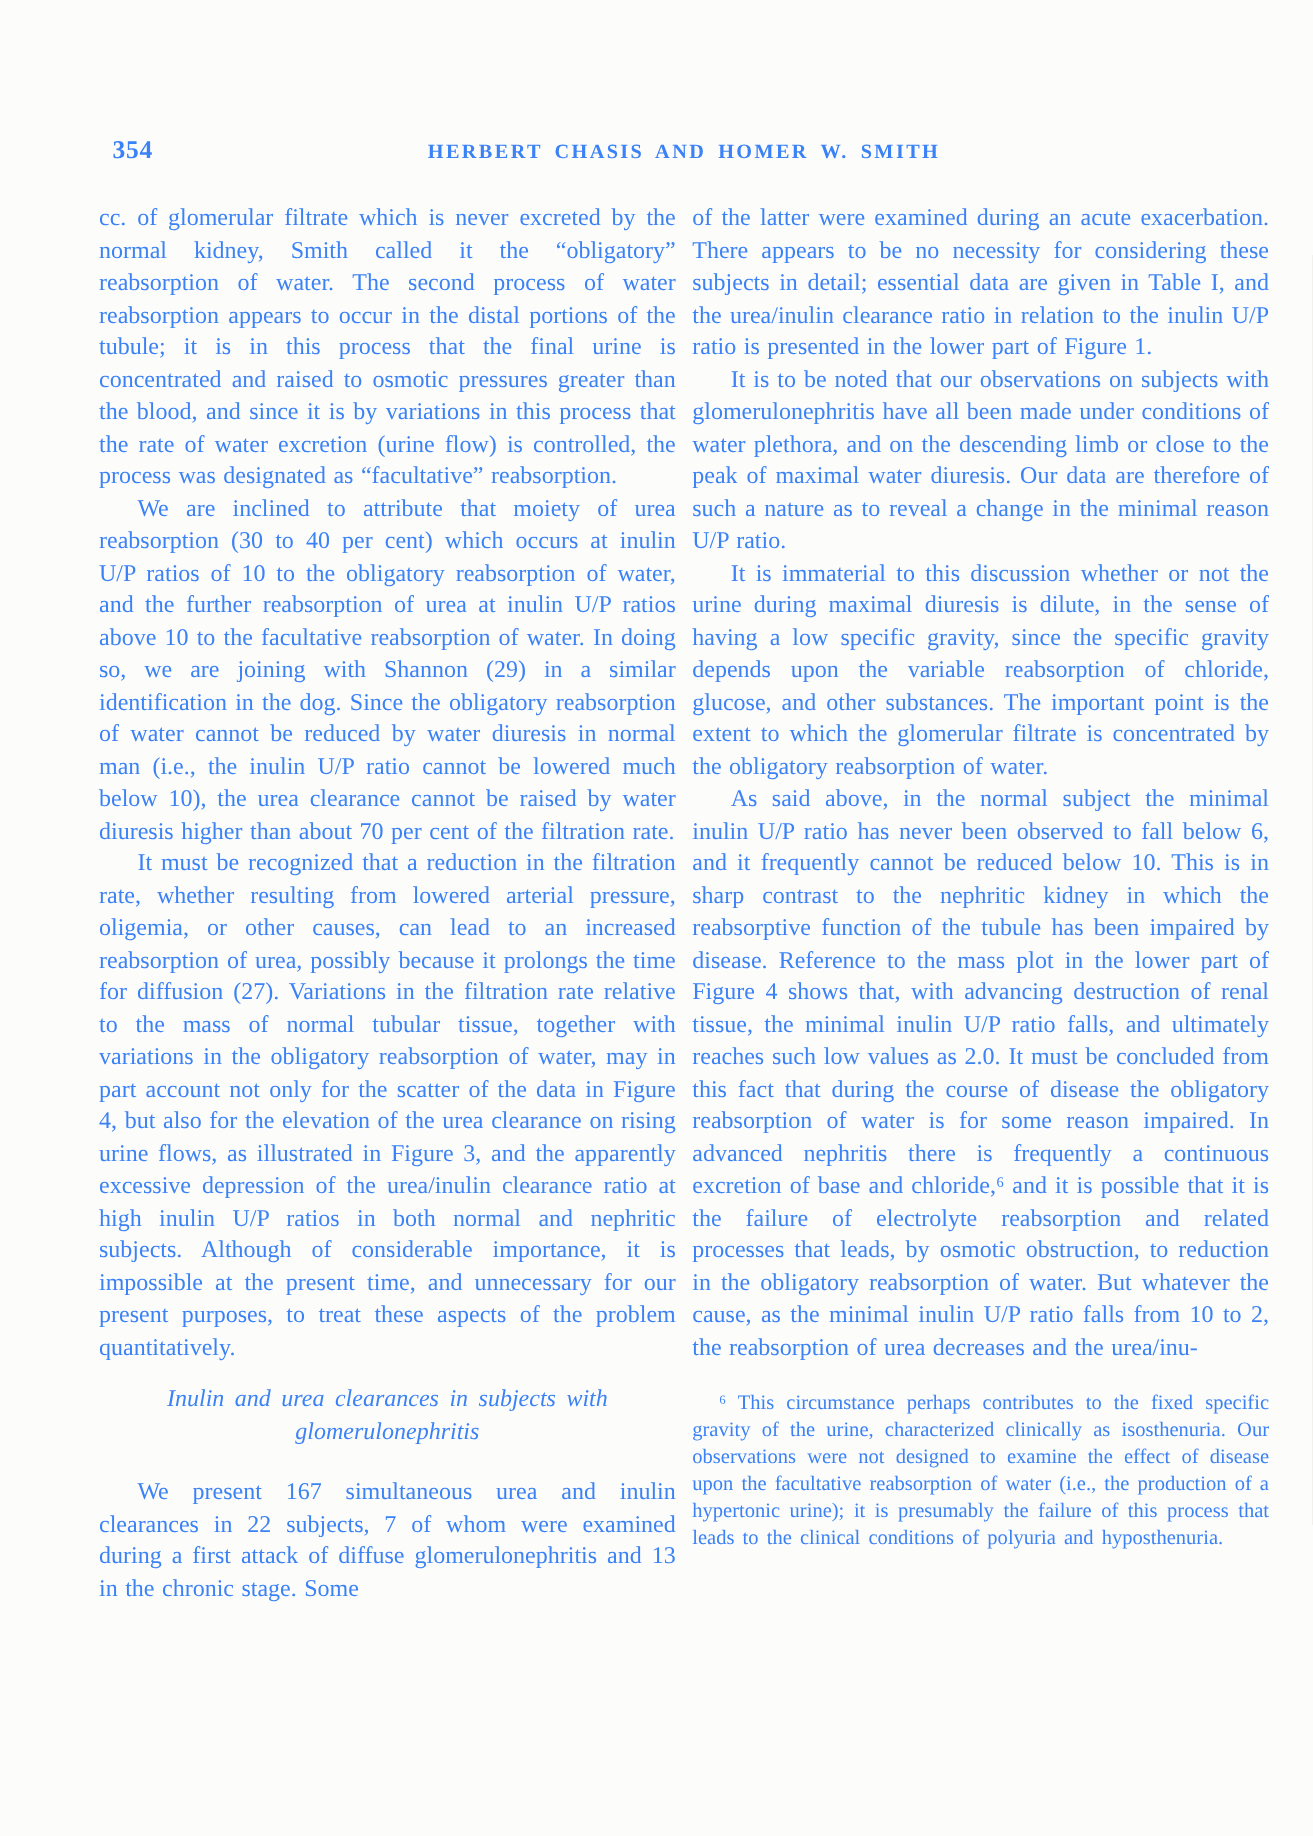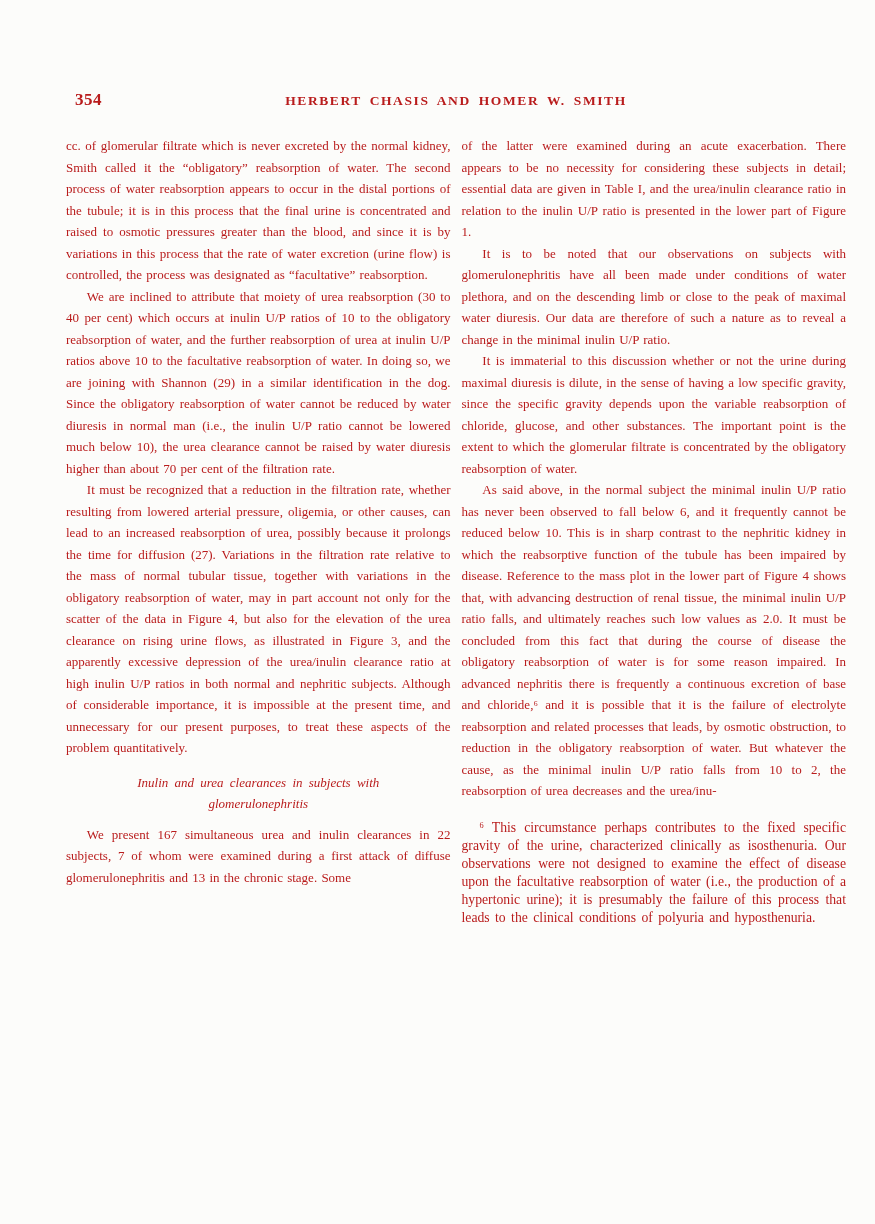--- a/index.html
+++ b/index.html
@@ -6,21 +6,21 @@
     margin: 0;
     padding: 0;
     background: #e9e7e2;
   }
   .page {
     position: relative;
     width: 875px;
     height: 1224px;
     margin: 0 auto;
     background: #fcfcfa;
-    color: #b91c1c;
+    color: #3b82f6;
     font-family: "Liberation Serif", "DejaVu Serif", serif;
     overflow: hidden;
     box-sizing: border-box;
   }
   .page-header {
     position: relative;
     margin: 90px 30px 0 67px;
     height: 20px;
   }
   .page-number {
@@ -46,32 +46,32 @@
     display: flex;
     gap: 11px;
     margin: 25px 29px 0 66px;
   }
   .column {
     width: 385px;
     box-sizing: border-box;
   }
   .para {
     margin: 0;
-    font-size: 13px;
+    font-size: 16px;
     line-height: 21.5px;
     text-align: justify;
     word-spacing: 1px;
   }
   .para.paragraph { text-indent: 1.6em; }
   .para.continuation { text-indent: 0; }
   .para.heading {
     font-style: italic;
     text-align: center;
     text-indent: 0;
-    margin: 13px 30px 9px 30px;
+    margin: 13px 30px 19px 30px;
     word-spacing: 3px;
   }
   .para.footnote {
     font-size: 13.7px;
     line-height: 18px;
     margin-top: 17px;
     text-indent: 1.3em;
     word-spacing: 2px;
   }
 </style>
@@ -86,19 +86,19 @@
   <div class="columns">
     <div class="column">
         <p class="para continuation">cc. of glomerular filtrate which is never excreted by the normal kidney, Smith called it the “obligatory” reabsorption of water.  The second process of water reabsorption appears to occur in the distal portions of the tubule; it is in this process that the final urine is concentrated and raised to osmotic pressures greater than the blood, and since it is by variations in this process that the rate of water excretion (urine flow) is controlled, the process was designated as “facultative” reabsorption.</p>
         <p class="para paragraph">We are inclined to attribute that moiety of urea reabsorption (30 to 40 per cent) which occurs at inulin U/P ratios of 10 to the obligatory reabsorption of water, and the further reabsorption of urea at inulin U/P ratios above 10 to the facultative reabsorption of water.  In doing so, we are joining with Shannon (29) in a similar identification in the dog.  Since the obligatory reabsorption of water cannot be reduced by water diuresis in normal man (i.e., the inulin U/P ratio cannot be lowered much below 10), the urea clearance cannot be raised by water diuresis higher than about 70 per cent of the filtration rate.</p>
         <p class="para paragraph">It must be recognized that a reduction in the filtration rate, whether resulting from lowered arterial pressure, oligemia, or other causes, can lead to an increased reabsorption of urea, possibly because it prolongs the time for diffusion (27).  Variations in the filtration rate relative to the mass of normal tubular tissue, together with variations in the obligatory reabsorption of water, may in part account not only for the scatter of the data in Figure 4, but also for the elevation of the urea clearance on rising urine flows, as illustrated in Figure 3, and the apparently excessive depression of the urea/inulin clearance ratio at high inulin U/P ratios in both normal and nephritic subjects.  Although of considerable importance, it is impossible at the present time, and unnecessary for our present purposes, to treat these aspects of the problem quantitatively.</p>
         <p class="para heading">Inulin and urea clearances in subjects with glomerulonephritis</p>
         <p class="para paragraph">We present 167 simultaneous urea and inulin clearances in 22 subjects, 7 of whom were examined during a first attack of diffuse glomerulonephritis and 13 in the chronic stage.  Some</p>
       </div>
     <div class="column">
         <p class="para continuation">of the latter were examined during an acute exacerbation.  There appears to be no necessity for considering these subjects in detail; essential data are given in Table I, and the urea/inulin clearance ratio in relation to the inulin U/P ratio is presented in the lower part of Figure 1.</p>
-        <p class="para paragraph">It is to be noted that our observations on subjects with glomerulonephritis have all been made under conditions of water plethora, and on the descending limb or close to the peak of maximal water diuresis.  Our data are therefore of such a nature as to reveal a change in the minimal inulin U/P ratio.</p>
+        <p class="para paragraph">It is to be noted that our observations on subjects with glomerulonephritis have all been made under conditions of water plethora, and on the descending limb or close to the peak of maximal water diuresis.  Our data are therefore of such a nature as to reveal a change in the minimal reason U/P ratio.</p>
         <p class="para paragraph">It is immaterial to this discussion whether or not the urine during maximal diuresis is dilute, in the sense of having a low specific gravity, since the specific gravity depends upon the variable reabsorption of chloride, glucose, and other substances.  The important point is the extent to which the glomerular filtrate is concentrated by the obligatory reabsorption of water.</p>
         <p class="para paragraph">As said above, in the normal subject the minimal inulin U/P ratio has never been observed to fall below 6, and it frequently cannot be reduced below 10.  This is in sharp contrast to the nephritic kidney in which the reabsorptive function of the tubule has been impaired by disease.  Reference to the mass plot in the lower part of Figure 4 shows that, with advancing destruction of renal tissue, the minimal inulin U/P ratio falls, and ultimately reaches such low values as 2.0.  It must be concluded from this fact that during the course of disease the obligatory reabsorption of water is for some reason impaired.  In advanced nephritis there is frequently a continuous excretion of base and chloride,⁶ and it is possible that it is the failure of electrolyte reabsorption and related processes that leads, by osmotic obstruction, to reduction in the obligatory reabsorption of water.  But whatever the cause, as the minimal inulin U/P ratio falls from 10 to 2, the reabsorption of urea decreases and the urea/inu-</p>
         <p class="para footnote">⁶ This circumstance perhaps contributes to the fixed specific gravity of the urine, characterized clinically as isosthenuria.  Our observations were not designed to examine the effect of disease upon the facultative reabsorption of water (i.e., the production of a hypertonic urine); it is presumably the failure of this process that leads to the clinical conditions of polyuria and hyposthenuria.</p>
       </div>
   </div>
 </div>
 
 </body></html>

